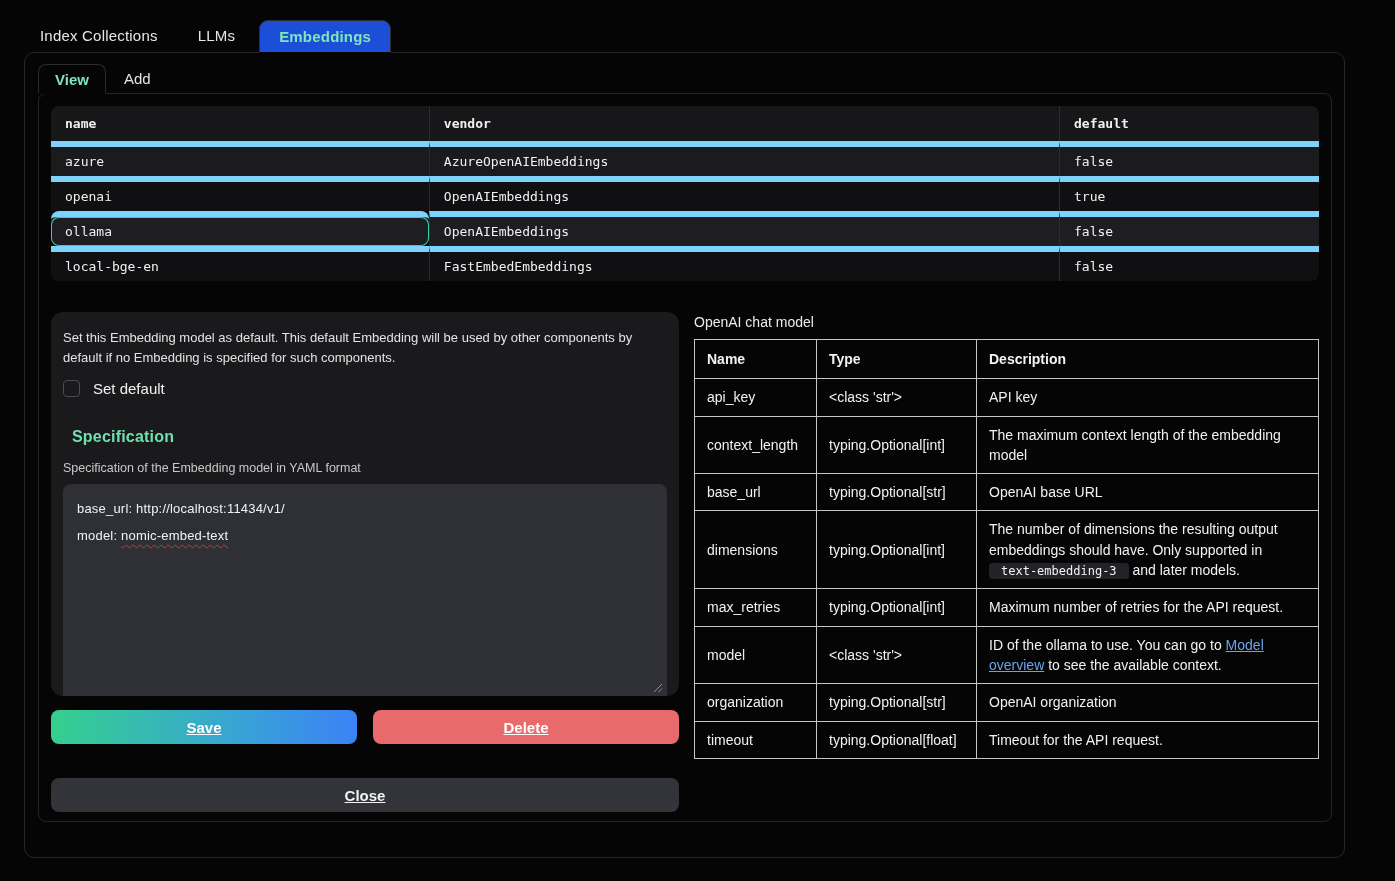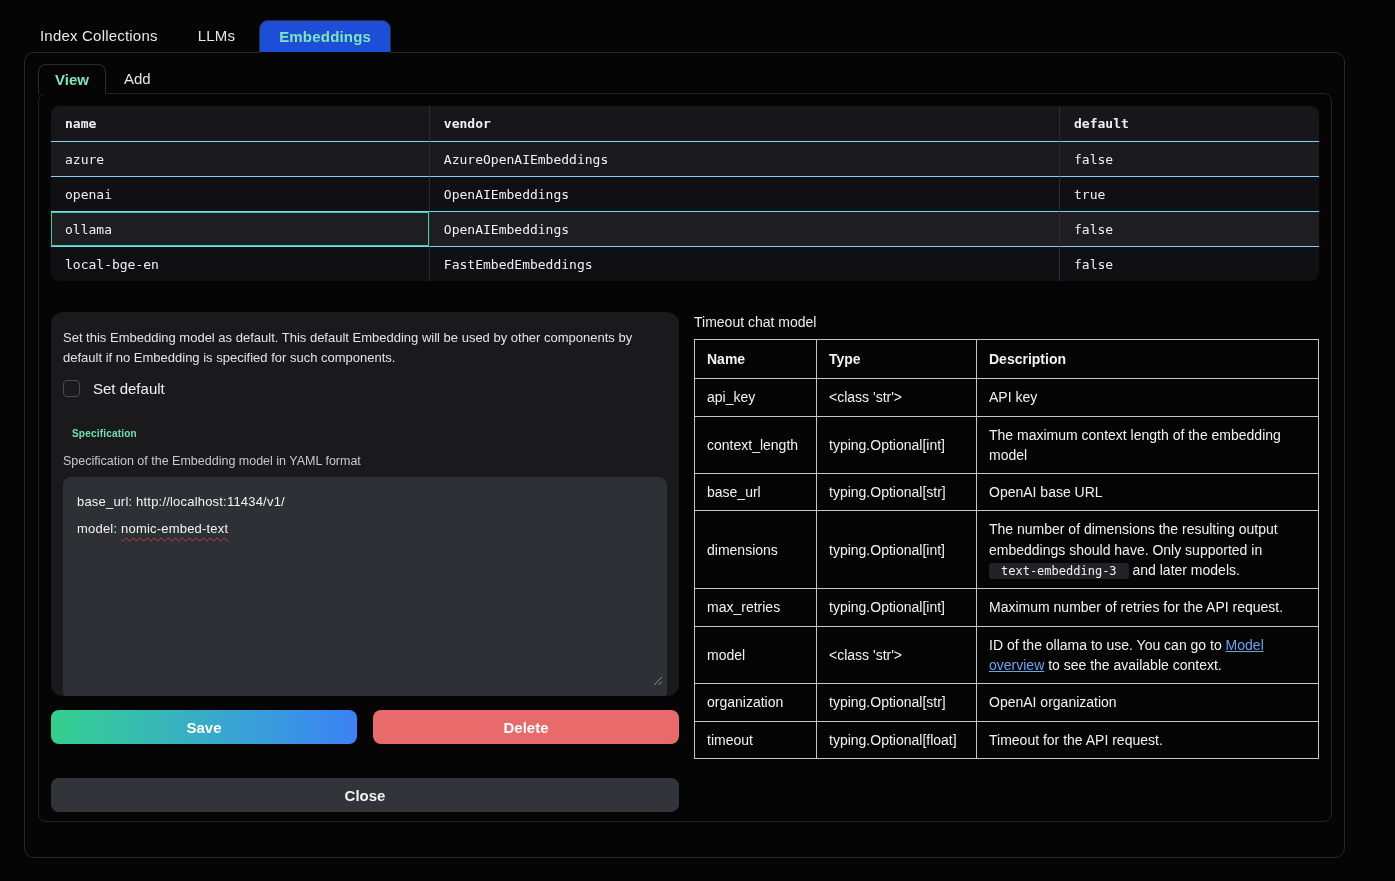--- a/index.html
+++ b/index.html
@@ -66,25 +66,25 @@
     width: 100%; border-collapse: separate; border-spacing: 0;
     font-family: "DejaVu Sans Mono", monospace;
     font-size: 13px; color: #f0f0f0; table-layout: fixed;
   }
   table.models th, table.models td {
     height: 35px; padding: 0 14px; text-align: left;
     overflow: hidden; white-space: nowrap;
   }
   table.models th { background: #17171a; font-weight: 700; }
   table.models th + th, table.models td + td { border-left: 1px solid #2c2c30; }
-  table.models tbody td { border-top: 1px solid #7dd3fc; }
+  table.models tbody td { border-top: 6px solid #7dd3fc; }
   tr.row-odd td { background: #1b1b1e; }
   tr.row-even td { background: #101013; }
   tr.row-selected td { background: #1e1e22; }
-  td.cell-selected { box-shadow: inset 0 0 0 1px #35d49c; border-radius: 0; }
+  td.cell-selected { box-shadow: inset 0 0 0 1px #35d49c; border-radius: 8px; }
 
   
   .content-row { display: flex; margin-top: 31px; align-items: flex-start; }
   .left-col { width: 628px; flex: none; }
   .right-col { flex: 1; margin-left: 15px; min-width: 0; }
 
   .card {
     background: #1a1a1d; border-radius: 12px;
     height: 384px; padding: 9px 12px 12px; overflow: hidden;
   }
@@ -93,21 +93,21 @@
     color: #e3e3e3; max-width: 600px;
   }
   .checkbox-row { display: flex; align-items: center; margin-top: 13px; }
   .checkbox {
     width: 17px; height: 17px; border: 1px solid #4b4b50;
     border-radius: 4px; background: transparent; flex: none;
   }
   .checkbox-label { margin-left: 13px; font-size: 15px; color: #f2f2f2; }
   .spec-heading {
     margin-top: 31px; padding-left: 9px;
-    color: #6fe0ae; font-size: 10px; font-weight: 700; letter-spacing: .2px;
+    color: #6fe0ae; font-size: 16px; font-weight: 700; letter-spacing: .2px;
   }
   .spec-caption { margin-top: 15px; font-size: 12.5px; color: #c9c9c9; }
   .yaml-box {
     margin-top: 9px; height: 222px;
     background: #2e3036; border-radius: 8px;
     padding: 11px 14px; position: relative;
     font-size: 13px; line-height: 27px; color: #f3f3f3;
     letter-spacing: .2px;
   }
   .misspelled {
@@ -115,21 +115,21 @@
     text-decoration-color: #b8413c; text-decoration-thickness: 1px;
     text-underline-offset: 4px;
   }
   .resize-handle { position: absolute; right: 4px; bottom: 4px; }
 
   .btn-row { display: flex; gap: 16px; margin-top: 14px; }
   .btn {
     height: 34px; border-radius: 8px; border: none;
     display: flex; align-items: center; justify-content: center;
     font-family: "Liberation Sans", sans-serif;
-    font-size: 15px; font-weight: 700; color: #ffffff; cursor: pointer;
+    font-size: 15px; font-weight: 700; color: #ffffff; cursor: pointer; text-decoration: underline;
   }
   .btn-save { flex: 1; background: linear-gradient(90deg, #34d08d 0%, #38a8cf 55%, #3b82f6 100%); }
   .btn-delete { flex: 1; background: #e96a6a; }
   .btn-close { margin-top: 34px; width: 100%; background: #323439; color: #f2f2f2; }
 
   
   .schema-title { font-size: 14px; color: #ececec; margin-top: 2px; }
   table.schema {
     margin-top: 9px; width: 100%;
     border-collapse: collapse; table-layout: fixed;
@@ -228,21 +228,21 @@
         </div>
 
         <div class="btn-row">
           <button class="btn btn-save">Save</button>
           <button class="btn btn-delete">Delete</button>
         </div>
         <button class="btn btn-close">Close</button>
       </div>
 
       <div class="right-col">
-        <div class="schema-title">Timeout chat model</div>
+        <div class="schema-title">OpenAI chat model</div>
         <table class="schema">
           <colgroup>
             <col style="width:122px">
               <col style="width:160px">
               <col>
           </colgroup>
           <thead>
             <tr>
               <th>Name</th>
               <th>Type</th>

